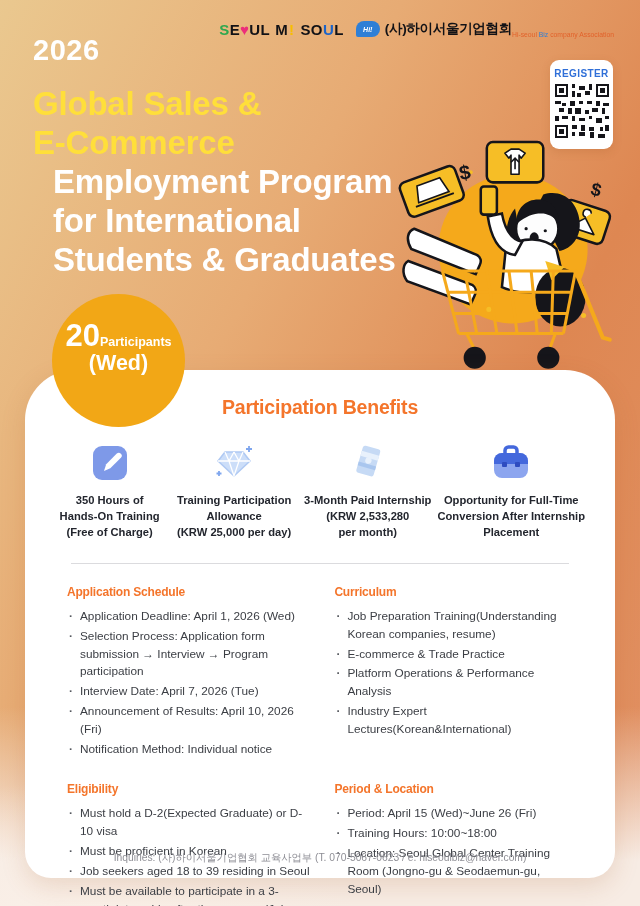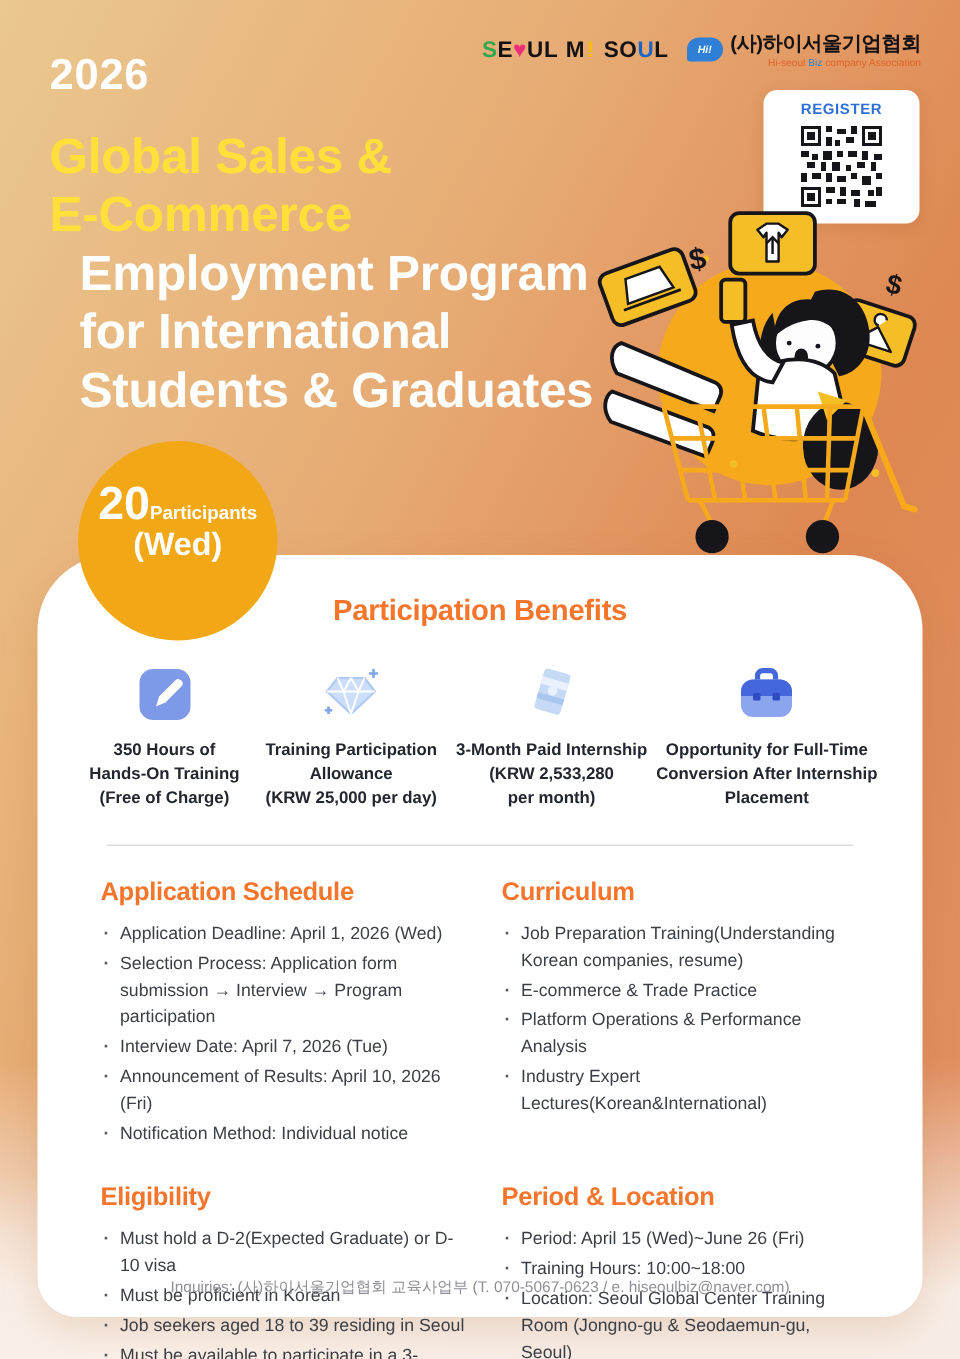--- a/index.html
+++ b/index.html
@@ -18,33 +18,33 @@
   .logos { position:absolute; top:20px; right:26px; display:flex; align-items:center; gap:12px; }
   .seoul-logo { display:flex; align-items:baseline; font-weight:bold; font-size:15px; letter-spacing:.4px; color:#121216; }
   .seoul-logo .green { color:#2FA84F; }
   .seoul-logo .pink  { color:#EC2E7A; }
   .seoul-logo .yellow{ color:#F7BE00; margin:0 1px; }
   .seoul-logo .blue  { color:#1C64C8; }
   .seoul-logo .gap   { margin-left:5px; }
   .assoc-logo { display:flex; align-items:center; gap:5px; }
   .assoc-cloud { width:24px; height:16px; background:#2F7FD6; border-radius:8px 8px 8px 2px;
     color:#fff; font-size:7px; font-weight:bold; font-style:italic; display:flex; align-items:center; justify-content:center; }
-  .assoc-text { display:flex; flex-direction:column; align-items:flex-end; }
+  .assoc-text { display:flex; align-items:flex-end; }
   .assoc-name { font-size:13.5px; font-weight:bold; color:#121216; letter-spacing:-.3px; }
   .assoc-tagline { font-size:6.8px; color:#E2622B; margin-top:1px; }
   .assoc-tagline .biz { color:#2F7FD6; }
 
   
   .hero-year { position:absolute; left:33px; top:34px; font-size:29px; font-weight:bold; color:#fff; letter-spacing:.5px; }
   .hero-title { position:absolute; left:33px; top:84px; font-size:33px; font-weight:bold; line-height:39px; letter-spacing:-.2px; }
   .hero-title .yellow { color:#FFDF3A; }
   .hero-title .white  { color:#ffffff;margin-left:20px; }
 
   
-  .register-card { position:absolute; top:60px; right:27px; width:104px; height:89px; background:#fff;
+  .register-card { position:absolute; top:60px; right:27px; width:63px; height:89px; background:#fff;
     border-radius:9px; display:flex; flex-direction:column; align-items:center; padding-top:8px; gap:5px;
     box-shadow:0 3px 10px rgba(150,80,30,.18); }
   .register-label { color:#2F6FD8; font-size:10px; font-weight:bold; letter-spacing:.4px; }
   .qr { width:54px; height:54px; }
 
   
   .illustration { position:absolute; top:136px; right:4px; width:252px; height:252px; }
 
   
   .badge { position:absolute; left:52px; top:294px; width:133px; height:133px; border-radius:50%;
@@ -63,21 +63,21 @@
   .benefits-title { text-align:center; color:#F4752B; font-size:19.5px; font-weight:bold; letter-spacing:-.2px; }
   .benefits-row { margin-top:20px; display:grid; grid-template-columns:1fr 1.17fr 1.05fr 1.28fr; gap:6px; }
   .benefit { text-align:center; }
   .benefit-icon { height:46px; display:flex; align-items:center; justify-content:center; margin-bottom:8px; }
   .benefit-line { font-size:11.2px; font-weight:bold; color:#23262E; line-height:1.42; white-space:nowrap; }
 
   .divider { border-top:1.5px solid #DBDBDE; margin:22px 16px 0; }
 
   .sections { display:grid; grid-template-columns:1.02fr 1fr; column-gap:24px; padding:0 12px; }
   .section { margin-top:21px; }
-  .section-title { color:#F4752B; font-size:17px; font-weight:bold; margin-bottom:9px; letter-spacing:-.2px; }
+  .section-title { color:#F4752B; font-size:12px; font-weight:bold; margin-bottom:9px; letter-spacing:-.2px; }
   .section ul { list-style:none; }
   .section li { position:relative; padding-left:13px; font-size:11.8px; color:#3B3E44; line-height:1.52; margin-bottom:2px; }
   .section li::before { content:"·"; position:absolute; left:2px; top:0; font-weight:bold; color:#55585e; }
 
   .card-footer { position:absolute; bottom:13px; left:0; right:0; text-align:center; font-size:10.3px; color:#8E8E95; }
 </style>
 </head>
 <body>
 
 <div class="poster">

